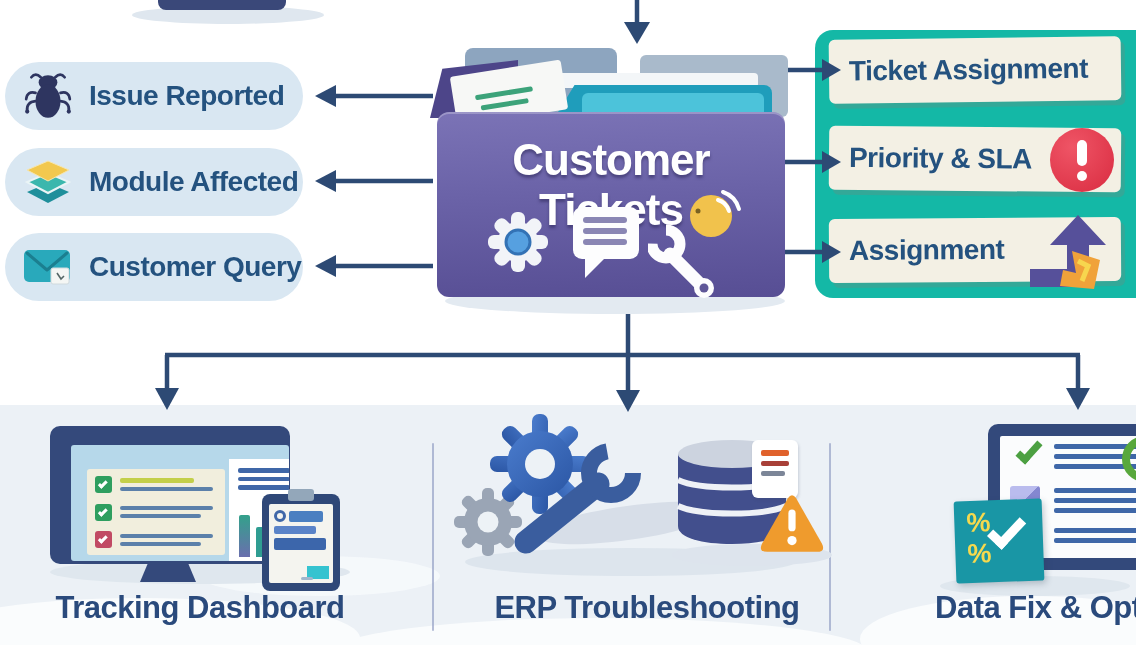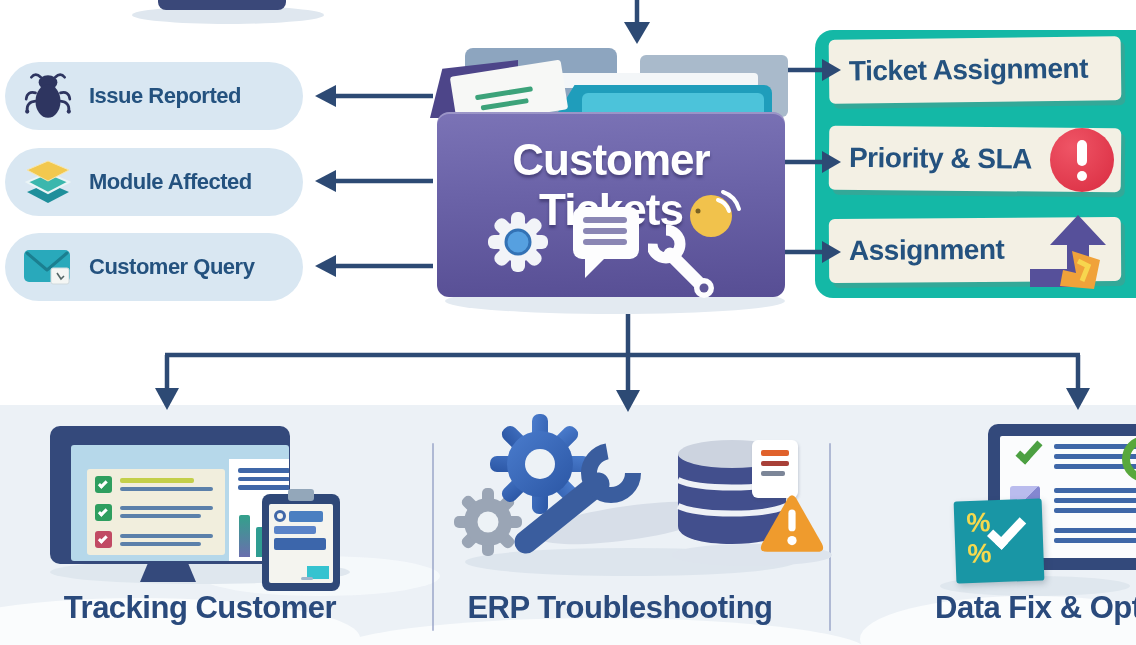--- a/index.html
+++ b/index.html
@@ -16,21 +16,21 @@
   .divider.d1{left:432px;} .divider.d2{left:829px;}
   
   .arrows{position:absolute;left:0;top:0;z-index:3;pointer-events:none;}
   
   .top-cut-shadow{position:absolute;left:132px;top:6px;width:192px;height:18px;background:#dfe7ef;border-radius:50%;z-index:2;}
   .top-cut{position:absolute;left:158px;top:-8px;width:128px;height:18px;background:#3a4879;border-radius:8px;z-index:2;}
   
   .pill{position:absolute;left:5px;width:298px;height:68px;border-radius:34px;background:#d9e7f2;
         display:flex;align-items:center;gap:14px;padding-left:16px;box-sizing:border-box;z-index:2;}
   .pill.p1{top:62px;} .pill.p2{top:148px;} .pill.p3{top:233px;}
-  .pill-label{font-size:22px;font-weight:700;color:#24527f;letter-spacing:-0.5px;white-space:nowrap;}
+  .pill-label{font-size:28px;font-weight:700;color:#24527f;letter-spacing:-0.5px;white-space:nowrap;}
   .pill-icon{width:54px;height:54px;display:flex;align-items:center;justify-content:center;}
   
   .folder-wrap{position:absolute;left:420px;top:40px;width:400px;height:280px;z-index:4;}
   .folder-wrap *{position:absolute;}
   .f-shadow{left:25px;top:248px;width:340px;height:26px;background:#e3eaf1;border-radius:50%;}
   .f-back1{left:45px;top:8px;width:152px;height:70px;background:#8da5bf;border-radius:8px 8px 0 0;}
   .f-back2{left:220px;top:15px;width:148px;height:62px;background:#a9bacb;border-radius:6px;}
   .f-white{left:72px;top:33px;width:266px;height:15px;background:#f3f6f8;border-radius:4px;}
   .f-teal{left:135px;top:45px;width:217px;height:32px;background:#1f9dbb;border-radius:8px 8px 0 0;
           clip-path:polygon(0 100%,9% 0,100% 0,100% 100%);}
@@ -129,21 +129,21 @@
   .garc{left:122px;top:0px;width:46px;height:46px;border:8px solid #58a83c;border-radius:50%;}
   .tealcard{left:25px;top:92px;width:88px;height:82px;background:#1996a5;border-radius:3px;
             transform:rotate(-2deg);box-shadow:2px 3px 6px rgba(40,60,80,.25);}
   .pcts{left:12px;top:7px;color:#f5d94e;font-size:27px;font-weight:700;line-height:31px;}
   .pcts span{display:block;position:static;}
   .bigcheck{left:34px;top:20px;width:36px;height:20px;border-left:9px solid #fff;border-bottom:9px solid #fff;transform:rotate(-45deg);}
   
   .sec-label{position:absolute;top:590px;font-size:31px;font-weight:700;color:#2a4a7c;
              letter-spacing:-0.5px;z-index:5;white-space:nowrap;}
   .sec-label.s1{left:40px;width:320px;text-align:center;}
-  .sec-label.s2{left:450px;width:340px;text-align:center;}
+  .sec-label.s2{left:477px;width:340px;text-align:center;}
   .sec-label.s3{left:935px;}
 </style>
 </head>
 <body>
 
 <div class="canvas">
 
   <div class="bottom-bg"></div>
   <div class="cloud c1"></div>
   <div class="cloud c2"></div>
@@ -450,17 +450,17 @@
     </div>
     <div class="tealcard">
       <span class="pcts">
         <span>%</span>
         <span>%</span>
       </span>
       <span class="bigcheck"></span>
     </div>
   </div>
 
-  <div class="sec-label s1">Tracking Customer</div>
+  <div class="sec-label s1">Tracking Dashboard</div>
   <div class="sec-label s2">ERP Troubleshooting</div>
   <div class="sec-label s3">Data Fix &amp; Optim</div>
 
 </div>
 
 </body></html>

